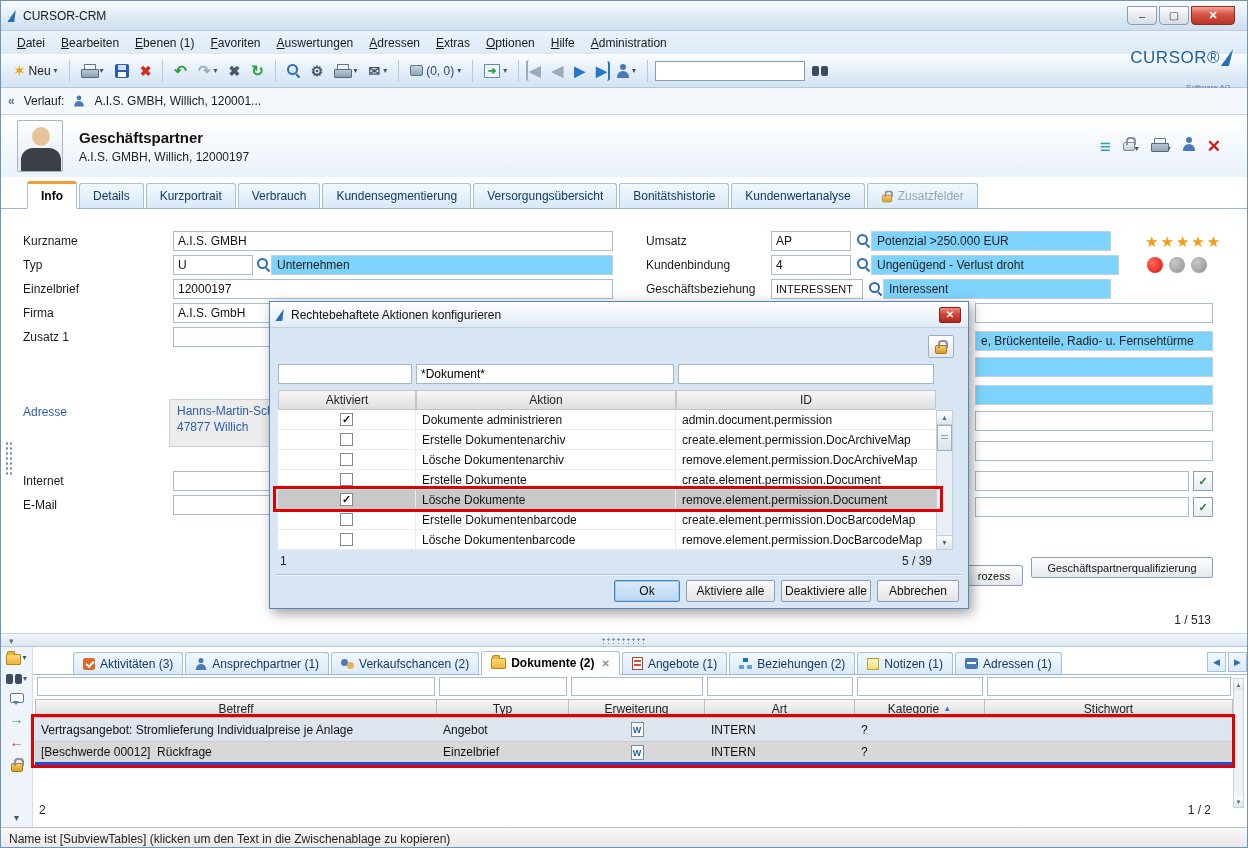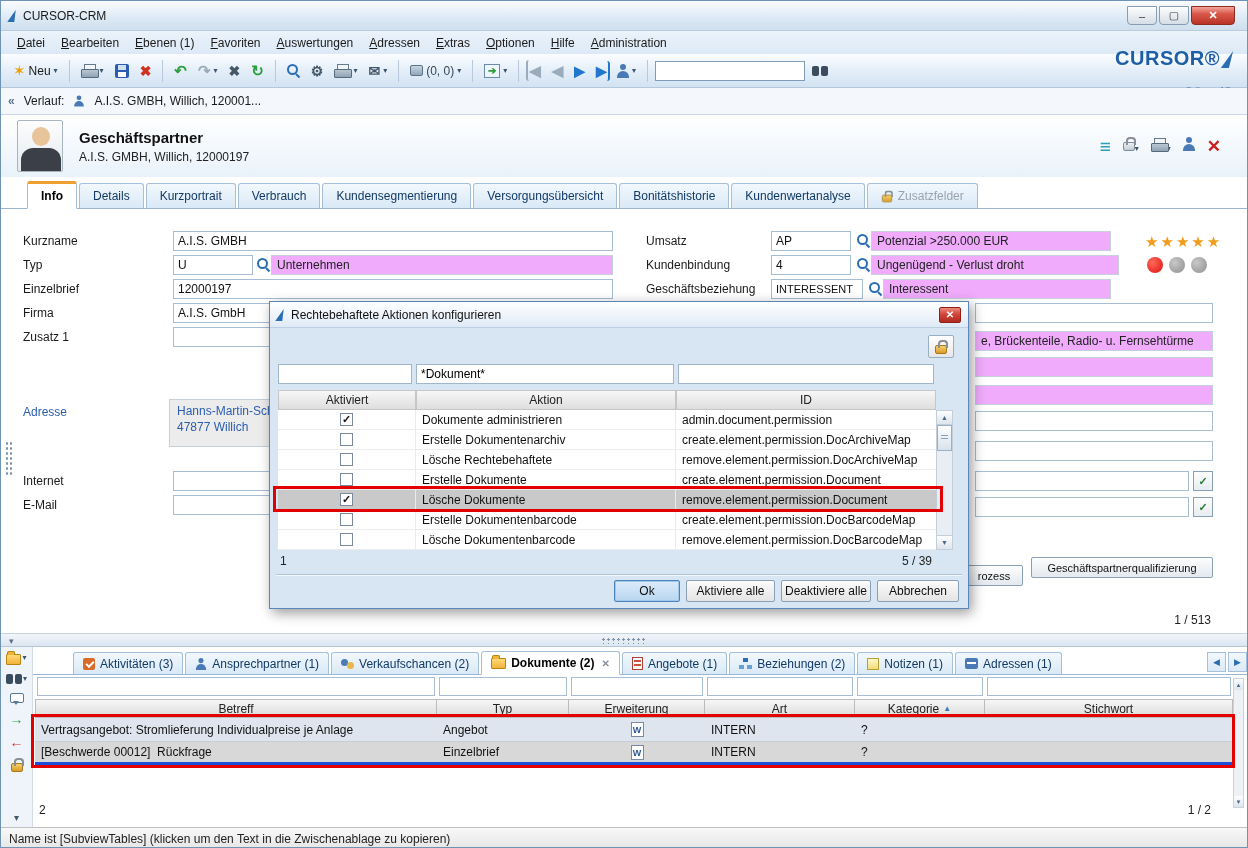--- a/index.html
+++ b/index.html
@@ -30,21 +30,21 @@
   .g-green{color:#2e9e3e;font-weight:bold;font-size:15px;line-height:1}
   .g-gray{color:#9aacbc;font-weight:bold;font-size:15px;line-height:1}
   .g-dark{color:#45586a;font-weight:bold;font-size:14px;line-height:1}
   .g-blue{color:#2277cc;font-weight:bold;font-size:14px;line-height:1}
   .navbar1{border-left:2px solid #9aacbc;padding-left:1px}
   .navbar2{border-right:2px solid #2277cc;padding-right:1px}
   .tinput{height:20px;width:150px;border:1px solid #7f9cb8;background:#fff;font:12px "Liberation Sans",sans-serif;padding:0 4px}
   .counter-txt{font-size:12px;color:#33475a}
   .logo{margin-left:auto;padding-right:8px}
   .logo-main{display:flex;align-items:flex-end;gap:3px}
-  .logo-text{font-size:20px;font-weight:bold;color:#1d5fa7;letter-spacing:.5px;line-height:1}
+  .logo-text{font-size:17px;font-weight:normal;color:#1d5fa7;letter-spacing:.5px;line-height:1}
   .logo-sail{width:0;height:0;border-left:8px solid transparent;border-bottom:17px solid #2a6db5;transform:skewX(-14deg)}
   .logo-sub{font-size:8px;color:#5577aa;text-align:right;margin-top:17px}
 
   
   .iprint{position:relative;display:inline-block;width:16px;height:13px}
   .iprint::before{content:"";position:absolute;left:3px;top:0;width:10px;height:5px;background:#f2f5f8;border:1px solid #667a8c}
   .iprint::after{content:"";position:absolute;left:0;top:5px;width:16px;height:7px;background:linear-gradient(#b9c7d4,#8fa3b4);border:1px solid #566a7c;border-radius:1px}
   .ifloppy{display:inline-block;width:14px;height:14px;background:#2a5db0;border-radius:2px;position:relative}
   .ifloppy::before{content:"";position:absolute;left:3px;top:1px;width:8px;height:5px;background:#cfe0f0}
   .ifloppy::after{content:"";position:absolute;left:3px;bottom:1px;width:8px;height:5px;background:#fff}
@@ -87,21 +87,21 @@
   .tabstrip{position:absolute;left:0;top:176px;width:100%;height:32px;display:flex;align-items:flex-end;padding-left:26px;border-bottom:1px solid #9ab6d4;background:#fff}
   .tab{display:flex;align-items:center;gap:5px;padding:0 13px;font-size:12px;color:#123a66;background:linear-gradient(#f2f8fd,#d9e9f7);border:1px solid #a4c0da;border-bottom:none;border-radius:3px 3px 0 0;margin-right:2px;height:25px}
   .tab.active{background:#fff;border-top:3px solid #f0a030;font-weight:bold;color:#000;height:28px;margin-bottom:-1px;border-bottom:1px solid #fff;position:relative;z-index:2}
   .tab.disabled{color:#98a4b0}
 
   
   .content{position:absolute;left:0;top:208px;width:100%;height:424px;background:#fff}
   .lbl{position:absolute;font-size:12px;color:#1a1a1a;white-space:nowrap}
   .lbl.link{color:#2a5db0}
   .tin{position:absolute;height:20px;border:1px solid #a6bdd3;background:#fff;font:12px "Liberation Sans",sans-serif;padding:0 4px;color:#111}
-  .ro{position:absolute;height:20px;background:#f0abfc;border:1px solid #c6d0da;font-size:12px;color:#222;display:flex;align-items:center;padding:0 5px;overflow:hidden;white-space:nowrap}
+  .ro{position:absolute;height:20px;background:#7dd3fc;border:1px solid #c6d0da;font-size:12px;color:#222;display:flex;align-items:center;padding:0 5px;overflow:hidden;white-space:nowrap}
   .stars{position:absolute;color:#f09d1e;font-size:15px;letter-spacing:2px;white-space:nowrap}
   .rdot{position:absolute;width:16px;height:16px;border-radius:50%}
   .rdot.red{background:radial-gradient(circle at 35% 35%,#ff6a5a,#dd1010)}
   .rdot.gray{background:radial-gradient(circle at 35% 35%,#c8c8c8,#8e8e8e)}
   .addr{position:absolute;background:#ececec;border:1px solid #c6d0da}
   .addr-line{position:absolute;font-size:12px;color:#2a5db0;white-space:nowrap}
   .fbtn{position:absolute;height:21px;background:linear-gradient(#fdfdfd,#e4e9ef);border:1px solid #8aa0b6;border-radius:2px;font-size:11px;display:flex;align-items:center;justify-content:center;padding:0 6px;color:#111;overflow:hidden;white-space:nowrap}
   .cnt{position:absolute;font-size:12px;color:#222;white-space:nowrap}
   .vdots{position:absolute;width:8px;height:36px;background-image:radial-gradient(circle,#7d93a8 1px,transparent 1.4px);background-size:4px 5px}
   .chkicon{position:absolute;width:20px;height:20px;border:1px solid #8aa0b6;background:linear-gradient(#fdfdfd,#e8edf2);display:flex;align-items:center;justify-content:center;font-size:11px;color:#2e7e3e;font-weight:bold}
@@ -543,21 +543,21 @@
       <div class="dc1">
           <div class="cb"></div>
         </div>
       <div class="dc2">Erstelle Dokumentenarchiv</div>
       <div class="dc3">create.element.permission.DocArchiveMap</div>
     </div>
     <div class="drow" style="top:148px">
       <div class="dc1">
           <div class="cb"></div>
         </div>
-      <div class="dc2">Lösche Rechtebehaftete</div>
+      <div class="dc2">Lösche Dokumentenarchiv</div>
       <div class="dc3">remove.element.permission.DocArchiveMap</div>
     </div>
     <div class="drow" style="top:168px">
       <div class="dc1">
           <div class="cb"></div>
         </div>
       <div class="dc2">Erstelle Dokumente</div>
       <div class="dc3">create.element.permission.Document</div>
     </div>
     <div class="drow hl" style="top:188px">

